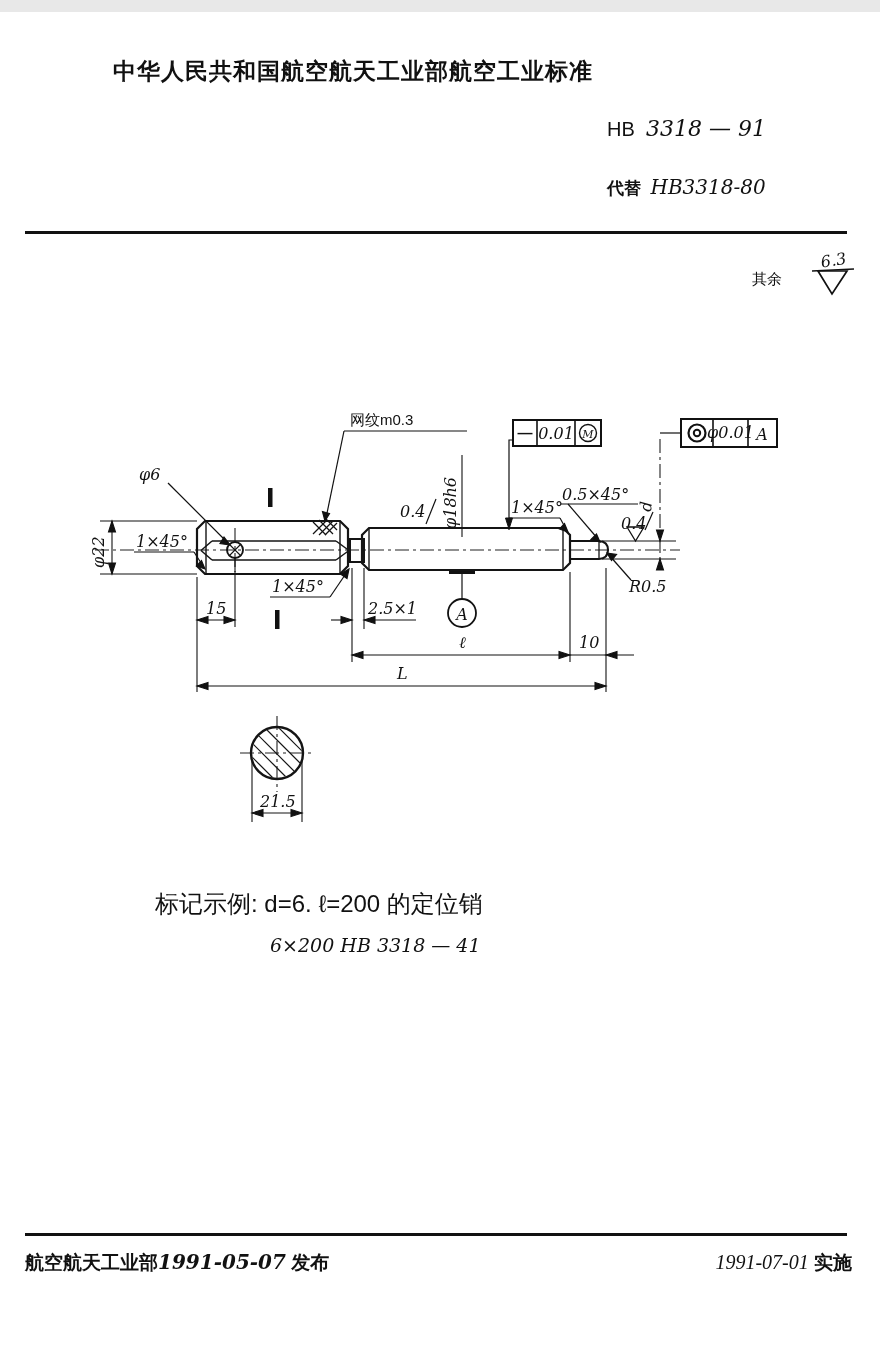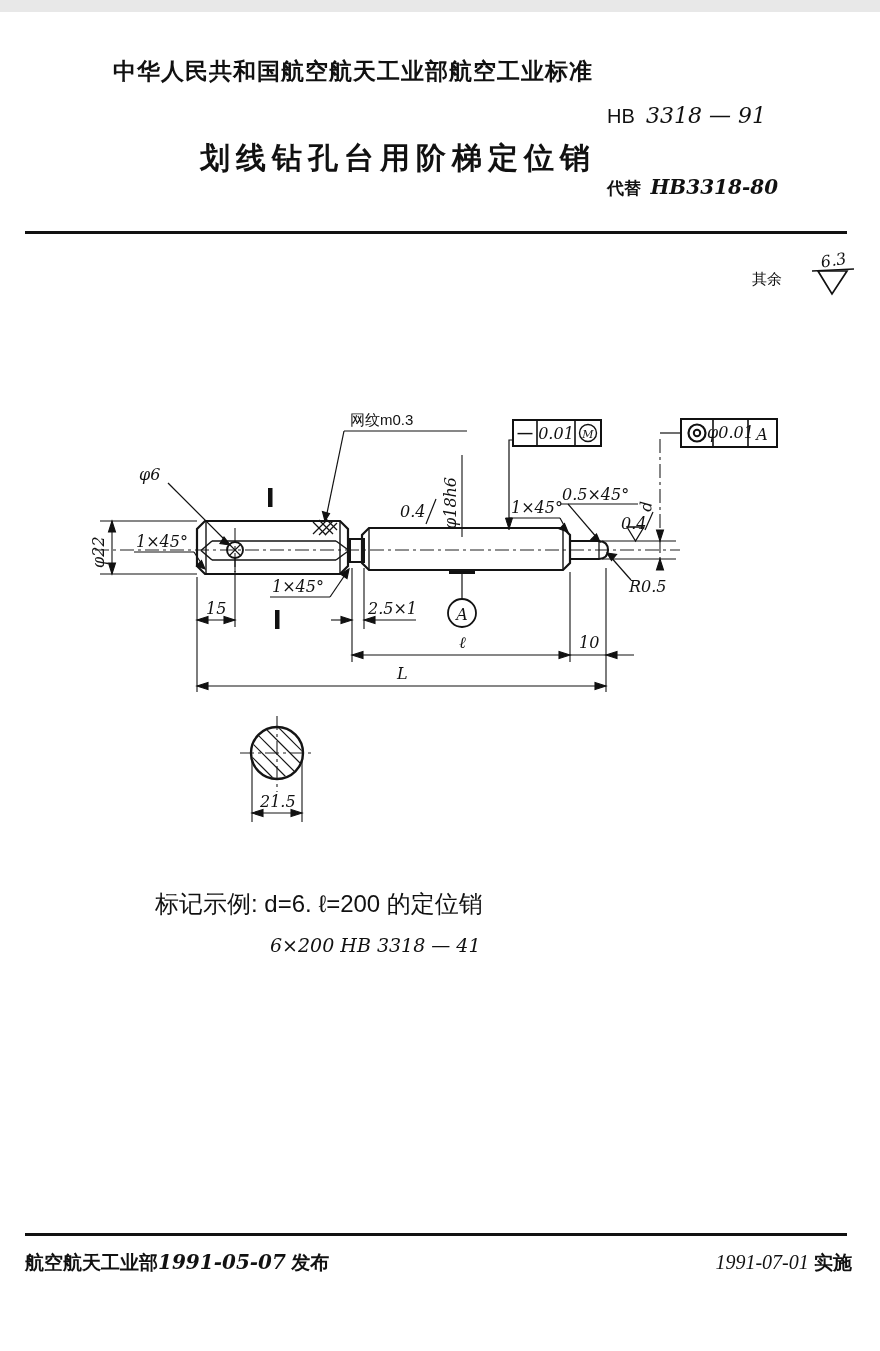--- a/index.html
+++ b/index.html
@@ -5,43 +5,42 @@
   html,body{margin:0;padding:0;background:#e8e8e8;}
   .page{
     position:relative;width:880px;height:1351px;background:#ffffff;
     margin:12px auto;overflow:hidden;color:#111;
     font-family:"Liberation Sans",sans-serif;
   }
   .abs{position:absolute;}
   .hand{font-family:"DejaVu Serif",serif;font-style:italic;}
   .org-line{left:113px;top:44px;font-size:23px;font-weight:bold;letter-spacing:1px;}
   .doc-title{left:200px;top:126px;font-size:30px;font-weight:bold;letter-spacing:6px;}
-  .std-no{left:607px;top:91px;font-size:20px;}
+  .std-no{left:607px;top:104px;font-size:20px;}
   .std-no .hand{font-size:22px;}
   .replaces{left:607px;top:163px;font-size:17px;font-weight:bold;}
-  .replaces .hand{font-size:20px;font-weight:bold;}
+  .replaces .hand{font-size:20px;font-weight:normal;}
   .top-rule{left:25px;top:219px;width:822px;height:3px;background:#111;}
   .bottom-rule{left:25px;top:1221px;width:822px;height:3px;background:#111;}
   .mark-line1{left:155px;top:876px;font-size:24px;}
   .mark-line2{left:270px;top:922px;font-size:19px;}
   .footer-left{left:25px;top:1238px;font-size:19px;font-weight:bold;}
   .footer-left .hand{font-size:20px;font-weight:bold;}
   .footer-right{right:28px;top:1238px;font-size:19px;font-weight:bold;}
   .footer-right .hand{font-size:20px;font-weight:normal;font-family:Liberation Serif, serif;}
   svg text{fill:#111;}
   .dim{font-family:"DejaVu Serif",serif;font-style:italic;font-size:16px;}
   .cjk-svg{font-family:"Liberation Sans",sans-serif;font-size:15px;}
 </style>
 </head>
 <body>
 
 <div class="page">
 
   <div class="abs org-line">中华人民共和国航空航天工业部航空工业标准</div>
-  <div class="abs doc-title">划线钻孔台用阶梯定位销</div>
   <div class="abs std-no">
     <span>HB</span>&nbsp;&nbsp;<span class="hand">3318 — 91</span>
   </div>
   <div class="abs replaces">
     <span>代替</span>&nbsp;&nbsp;<span class="hand">HB3318-80</span>
   </div>
   <div class="abs top-rule"></div>
 
   <svg class="abs" style="left:0;top:230px" width="880" height="600" viewBox="0 230 880 600">
 

